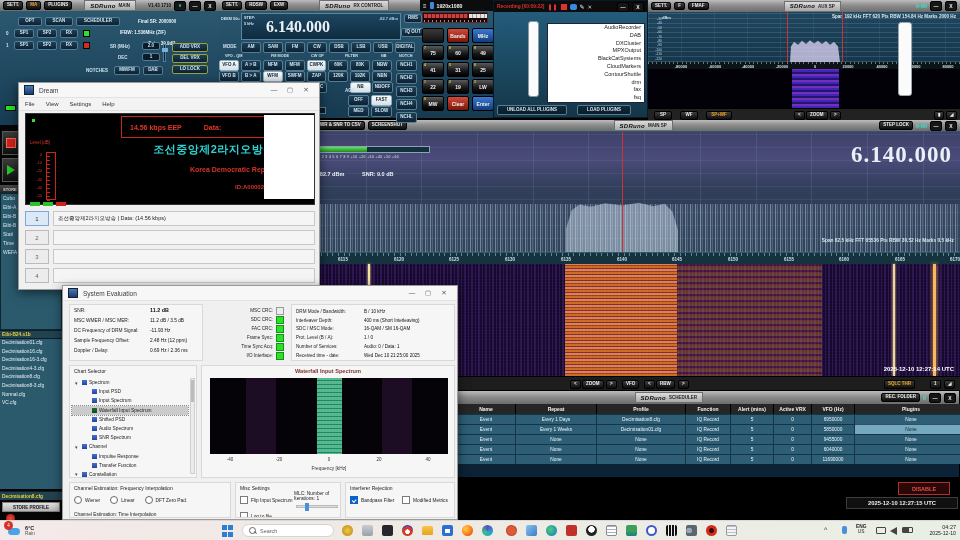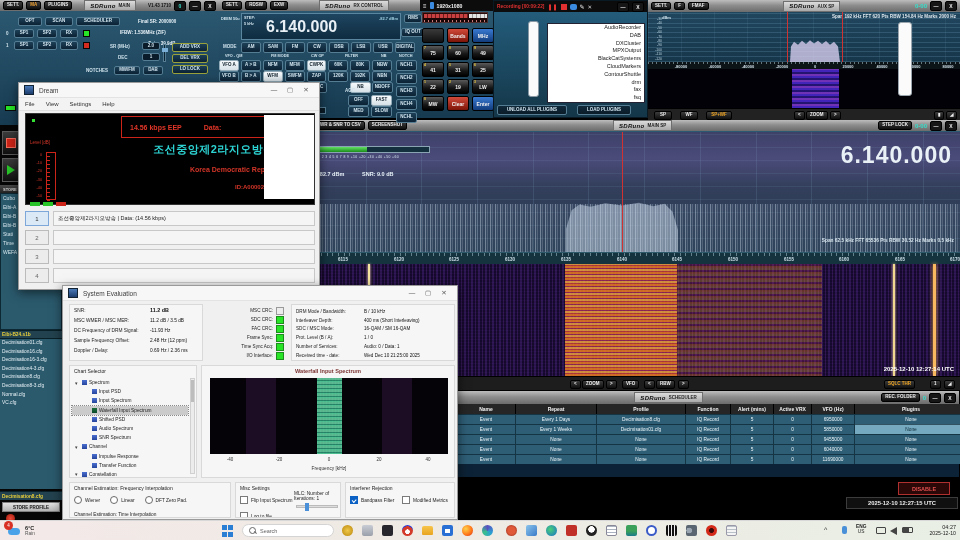--- a/index.html
+++ b/index.html
@@ -9,21 +9,21 @@
   
   .sdrwin{background:linear-gradient(#2d5a73,#163a50);}
   .tbar{background:linear-gradient(#bdbdbd,#8d8d8d 45%,#6c6c6c);display:flex;align-items:center;gap:3px;padding:0 3px;height:11px;}
   .tbar.dark{background:#0c0c0c;}
   .tbtn{background:linear-gradient(#3d3d3d,#0e0e0e);border:1px solid #000;border-radius:2px;color:#ececec;font-size:4.5px;font-weight:bold;padding:1px 3px;line-height:1;white-space:nowrap;}
   .ttl{display:flex;align-items:center;gap:3px;margin:0 auto;background:linear-gradient(#dcdcdc,#a9a9a9);border:1px solid #6f6f6f;padding:0 5px;height:9px;}
   .ttl b{font-size:6px;color:#101010;font-style:italic;letter-spacing:.3px;}
   .ttl span{font-size:4.5px;color:#1c1c1c;font-weight:bold;}
   .verstr{font-size:4.5px;color:#111;font-weight:bold;}
   .wctl{background:#161616;color:#f0f0f0;border:1px solid #000;min-width:10px;height:8px;font-size:5px;font-weight:bold;display:flex;align-items:center;justify-content:center;border-radius:2px;}
-  .seg{font-family:Liberation Sans, sans-serif;font-weight:bold;color:#e9f1f7;}
+  .seg{font-family:Liberation Serif, serif;font-weight:bold;color:#e9f1f7;}
   .teal{color:#35e2cc;}
   .sbtn{background:linear-gradient(#1d4057,#0c2234);border:1px solid #547d94;border-radius:2px;color:#d2e4ee;font-size:4.5px;font-weight:bold;display:flex;align-items:center;justify-content:center;line-height:1;white-space:nowrap;}
   .sbtn.sel{background:linear-gradient(#f6fafc,#d6e1e7);color:#0b1b26;border-color:#93aab8;}
   .sbtn.olive{border-color:#9aa13a;}
   .lbl{color:#cfe2ec;font-size:4.5px;font-weight:bold;white-space:nowrap;}
   .led{width:7px;height:7px;border:1px solid #060606;}
   
   .krow{display:flex;gap:3px;}
   .key{position:relative;width:20px;height:13px;background:linear-gradient(#5a5a5a,#161616 60%,#000);border:1px solid #000;border-radius:2px;color:#f2f2f2;font-size:5px;font-weight:bold;display:flex;align-items:center;justify-content:center;}
   .key .sup{position:absolute;left:1px;top:0;font-size:3.5px;color:#e8c83a;}

